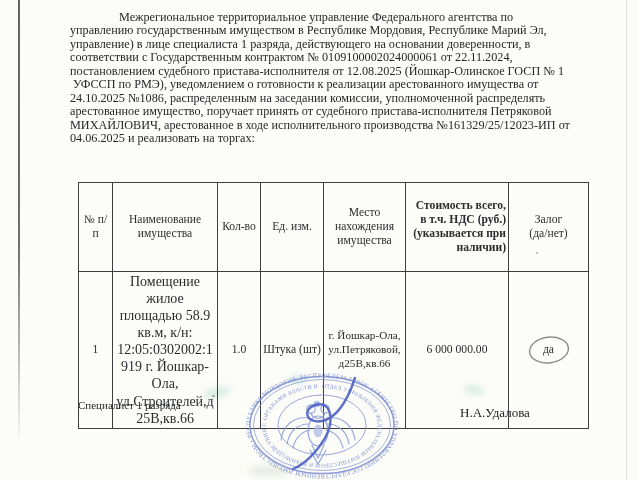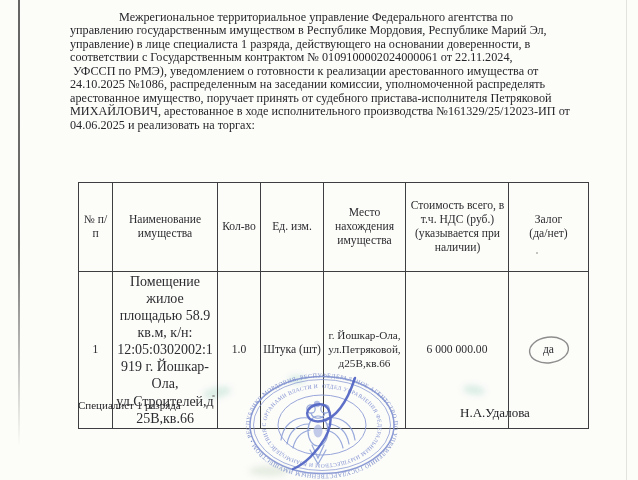--- a/index.html
+++ b/index.html
@@ -27,21 +27,21 @@
   .intro .line.indent{padding-left:49px;}
 
   
   .tbl-wrap{position:absolute;left:78px;top:182px;}
   table{border-collapse:collapse;table-layout:fixed;width:510px;}
   th,td{border:1.4px solid #3d3e40;font-weight:normal;text-align:center;
     vertical-align:middle;font-size:11.6px;line-height:1.22;padding:1px 2px;color:#2b2c2f;}
   tr.hdr{height:89px;} tr.row{height:91px;}
   td.name-cell{font-size:14px;overflow-wrap:anywhere;}
   td.loc-cell{font-size:11.2px;overflow-wrap:anywhere;}
-  th.price-hdr{text-align:center;padding-left:3px;}
+  th.price-hdr{text-align:right;padding-left:3px;font-weight:bold;}
   th.pledge-hdr{padding:18px;}
   td.pledge-cell{position:relative;}
   .pledge-oval{position:absolute;left:50%;top:50%;transform:translate(-50%,-50%);}
   .pledge-text{position:relative;z-index:2;}
 
   
   .sign-position{position:absolute;left:78px;top:399px;font-size:11px;}
   .sign-name{position:absolute;left:460px;top:405px;font-size:13px;}
 
   
@@ -59,20 +59,21 @@
   <div class="smudge s3"></div>
   <div class="smudge s4"></div>
   <div class="pen-dot d1"></div>
   <div class="pen-dot d2"></div>
 
   <div class="intro">
     <div class="line indent">Межрегиональное территориальное управление Федерального агентства по</div>
     <div class="line">управлению государственным имуществом в Республике Мордовия, Республике Марий Эл,</div>
     <div class="line">управление) в лице специалиста 1 разряда, действующего на основании доверенности, в</div>
     <div class="line">соответствии с Государственным контрактом № 0109100002024000061 от 22.11.2024,</div>
+    <div class="line">постановлением судебного пристава-исполнителя от 12.08.2025 (Йошкар-Олинское ГОСП № 1</div>
     <div class="line"> УФССП по РМЭ), уведомлением о готовности к реализации арестованного имущества от</div>
     <div class="line">24.10.2025 №1086, распределенным на заседании комиссии, уполномоченной распределять</div>
     <div class="line">арестованное имущество, поручает принять от судебного пристава-исполнителя Петряковой</div>
     <div class="line">МИХАЙЛОВИЧ, арестованное в ходе исполнительного производства №161329/25/12023-ИП от</div>
     <div class="line">04.06.2025 и реализовать на торгах:</div>
   </div>
 
   <div class="tbl-wrap">
     <table>
       <colgroup>

